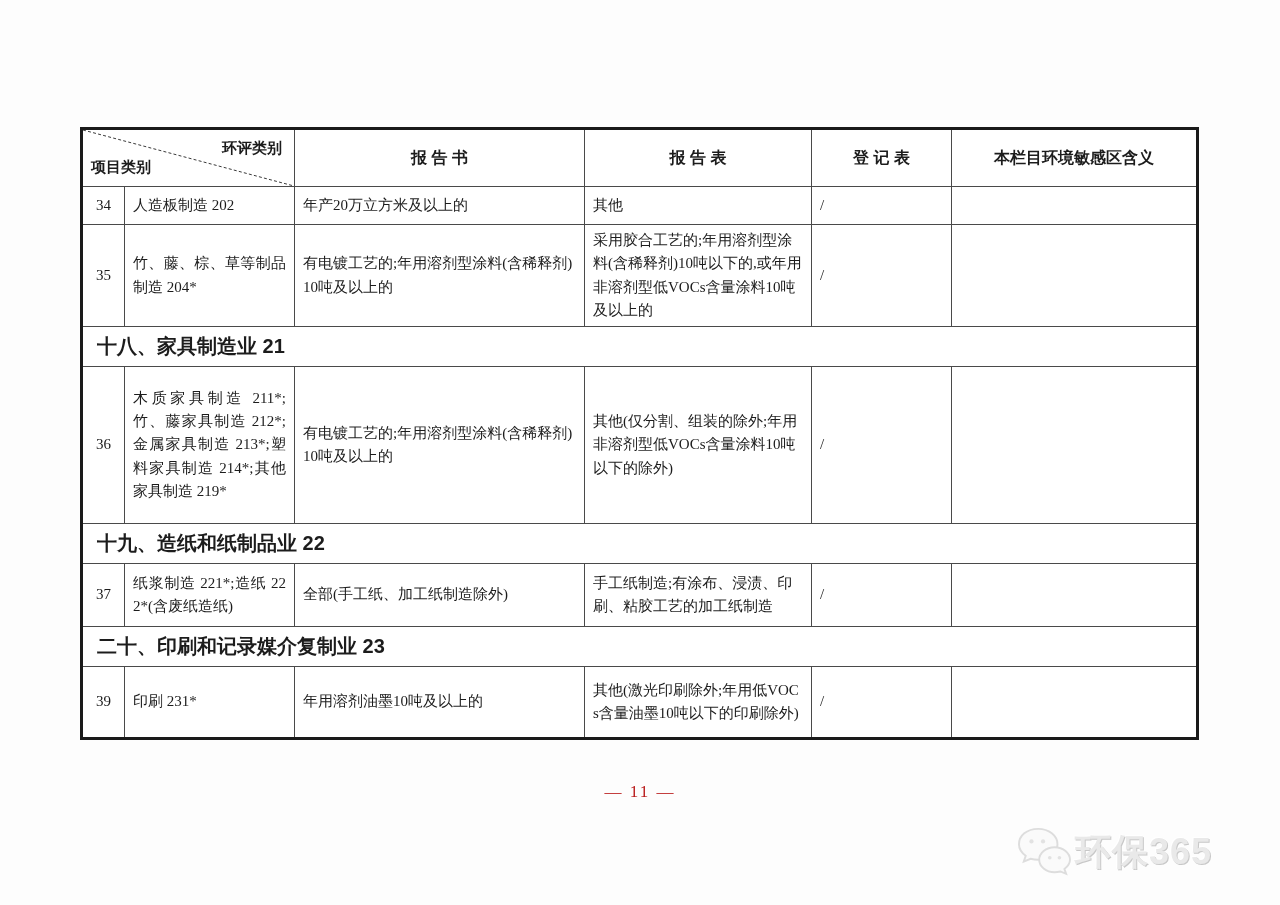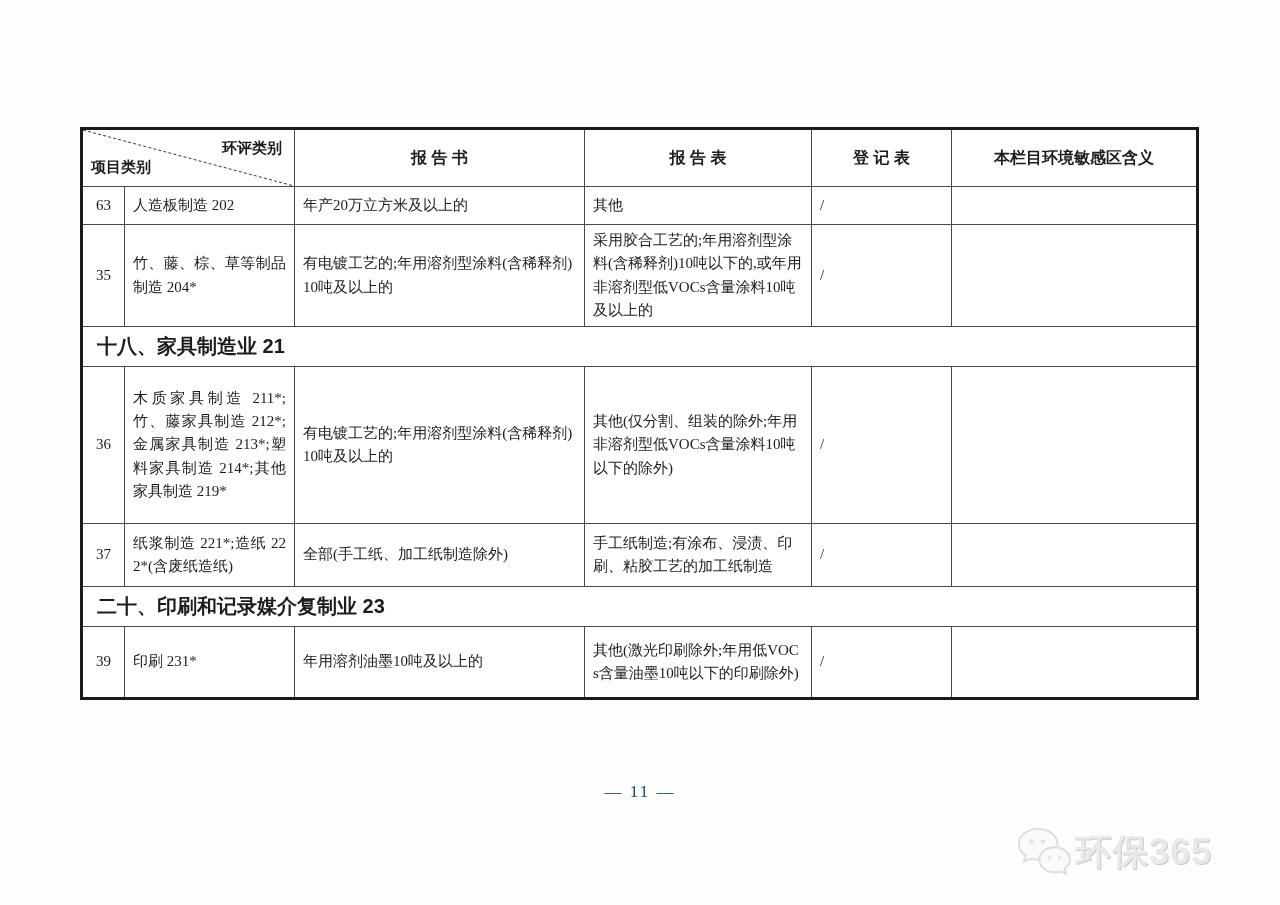--- a/index.html
+++ b/index.html
@@ -61,21 +61,21 @@
   tr.s2{height:34px;}
   tr.r3{height:157px;}
   tr.s4{height:38px;}
   tr.r5{height:63px;}
   tr.r6{height:55px;}
   tr.s7{height:38px;}
   tr.r8{height:72px;}
 
   .page-number{
     position:absolute;left:0;top:782px;width:1280px;
-    text-align:center;font-size:17px;color:#0c4a6e;
+    text-align:center;font-size:17px;color:#b91c1c;
     letter-spacing:2px;
   }
 
   .watermark{
     position:absolute;top:826px;right:68px;
     display:flex;align-items:center;gap:2px;
     user-select:none;
   }
   .watermark .wm-text{
     font-family:"Liberation Sans","DejaVu Sans",sans-serif;
@@ -111,21 +111,21 @@
         </th>
         <th>报 告 书</th>
         <th>报 告 表</th>
         <th>登 记 表</th>
         <th>本栏目环境敏感区含义</th>
       </tr>
     </thead>
     <tbody>
 
       <tr class="r0">
-        <td class="num">63</td>
+        <td class="num">34</td>
         <td class="cat">人造板制造 202</td>
         <td class="book">年产20万立方米及以上的</td>
         <td class="form">其他</td>
         <td class="reg">/</td>
         <td class="meaning"></td>
       </tr>
 
       <tr class="r1">
         <td class="num">35</td>
         <td class="cat">竹、藤、棕、草等制品制造 204*</td>
@@ -141,20 +141,23 @@
 
       <tr class="r3">
         <td class="num">36</td>
         <td class="cat">木质家具制造 211*;竹、藤家具制造 212*;金属家具制造 213*;塑料家具制造 214*;其他家具制造 219*</td>
         <td class="book">有电镀工艺的;年用溶剂型涂料(含稀释剂)10吨及以上的</td>
         <td class="form">其他(仅分割、组装的除外;年用非溶剂型低VOCs含量涂料10吨以下的除外)</td>
         <td class="reg">/</td>
         <td class="meaning"></td>
       </tr>
 
+      <tr class="s4 section-row">
+        <td colspan="6">十九、造纸和纸制品业 22</td>
+      </tr>
 
       <tr class="r5">
         <td class="num">37</td>
         <td class="cat">纸浆制造 221*;造纸 222*(含废纸造纸)</td>
         <td class="book">全部(手工纸、加工纸制造除外)</td>
         <td class="form">手工纸制造;有涂布、浸渍、印刷、粘胶工艺的加工纸制造</td>
         <td class="reg">/</td>
         <td class="meaning"></td>
       </tr>
 

